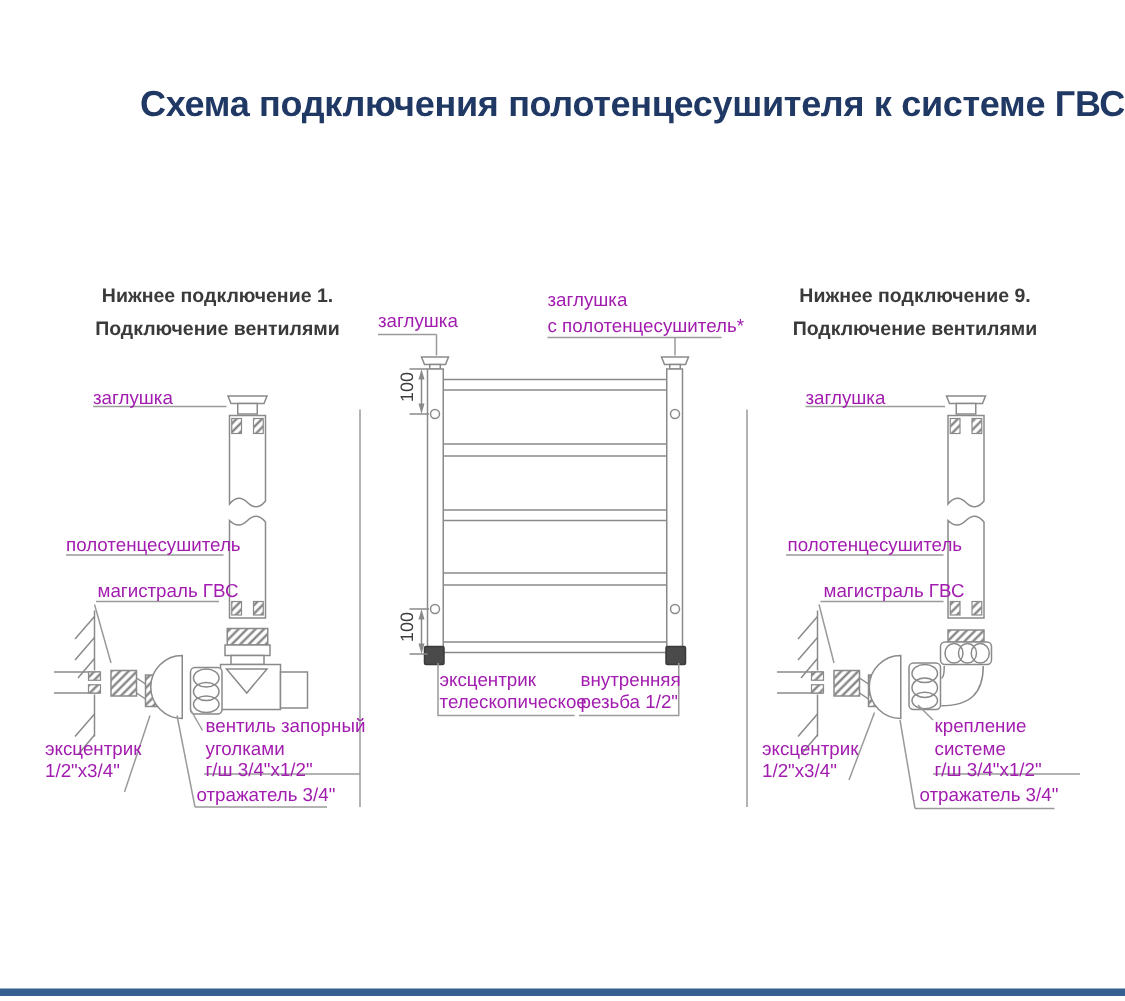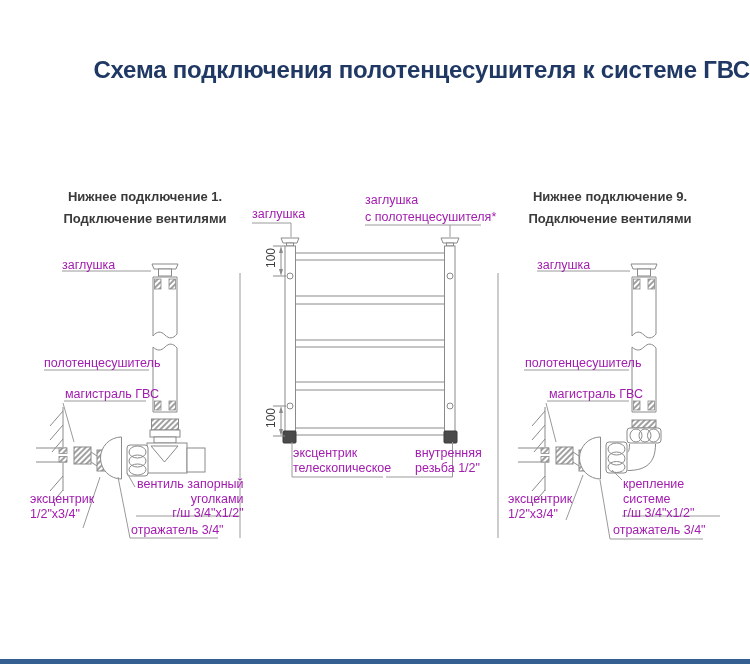--- a/index.html
+++ b/index.html
@@ -246,39 +246,39 @@
   <div>Подключение вентилями</div>
 </div>
 
 <div class="abs lbl" style="left:62px;top:258px;">заглушка</div>
 <div class="abs lbl" style="left:44px;top:356px;">полотенцесушитель</div>
 <div class="abs lbl" style="left:65px;top:387px;">магистраль ГВС</div>
 <div class="abs lbl" style="left:30px;top:492px;">
   <div>эксцентрик</div>
   <div>1/2"x3/4"</div>
 </div>
-<div class="abs lbl" style="left:137px;top:477px;text-align:right;">
+<div class="abs lbl" style="left:137px;top:477px;">
   <div>вентиль запорный</div>
   <div>уголками</div>
   <div>г/ш 3/4"x1/2"</div>
 </div>
 <div class="abs lbl" style="left:131px;top:523px;">отражатель 3/4"</div>
 
 <div class="abs lbl" style="left:252px;top:207px;">заглушка</div>
 <div class="abs lbl lh17" style="left:365px;top:192px;">
   <div>заглушка</div>
-  <div>с полотенцесушителя*</div>
+  <div>с полотенцесушитель*</div>
 </div>
 <div class="abs dim" style="left:260px;top:251px;">100</div>
 <div class="abs dim" style="left:260px;top:411px;">100</div>
 <div class="abs lbl" style="left:293px;top:446px;">
   <div>эксцентрик</div>
   <div>телескопическое</div>
 </div>
-<div class="abs lbl" style="left:387px;top:446px;margin-left:28px;">
+<div class="abs lbl" style="left:387px;top:446px;">
   <div>внутренняя</div>
   <div>резьба 1/2"</div>
 </div>
 
 <div class="abs lbl" style="left:537px;top:258px;">заглушка</div>
 <div class="abs lbl" style="left:525px;top:356px;">полотенцесушитель</div>
 <div class="abs lbl" style="left:549px;top:387px;">магистраль ГВС</div>
 <div class="abs lbl" style="left:508px;top:492px;">
   <div>эксцентрик</div>
   <div>1/2"x3/4"</div>

